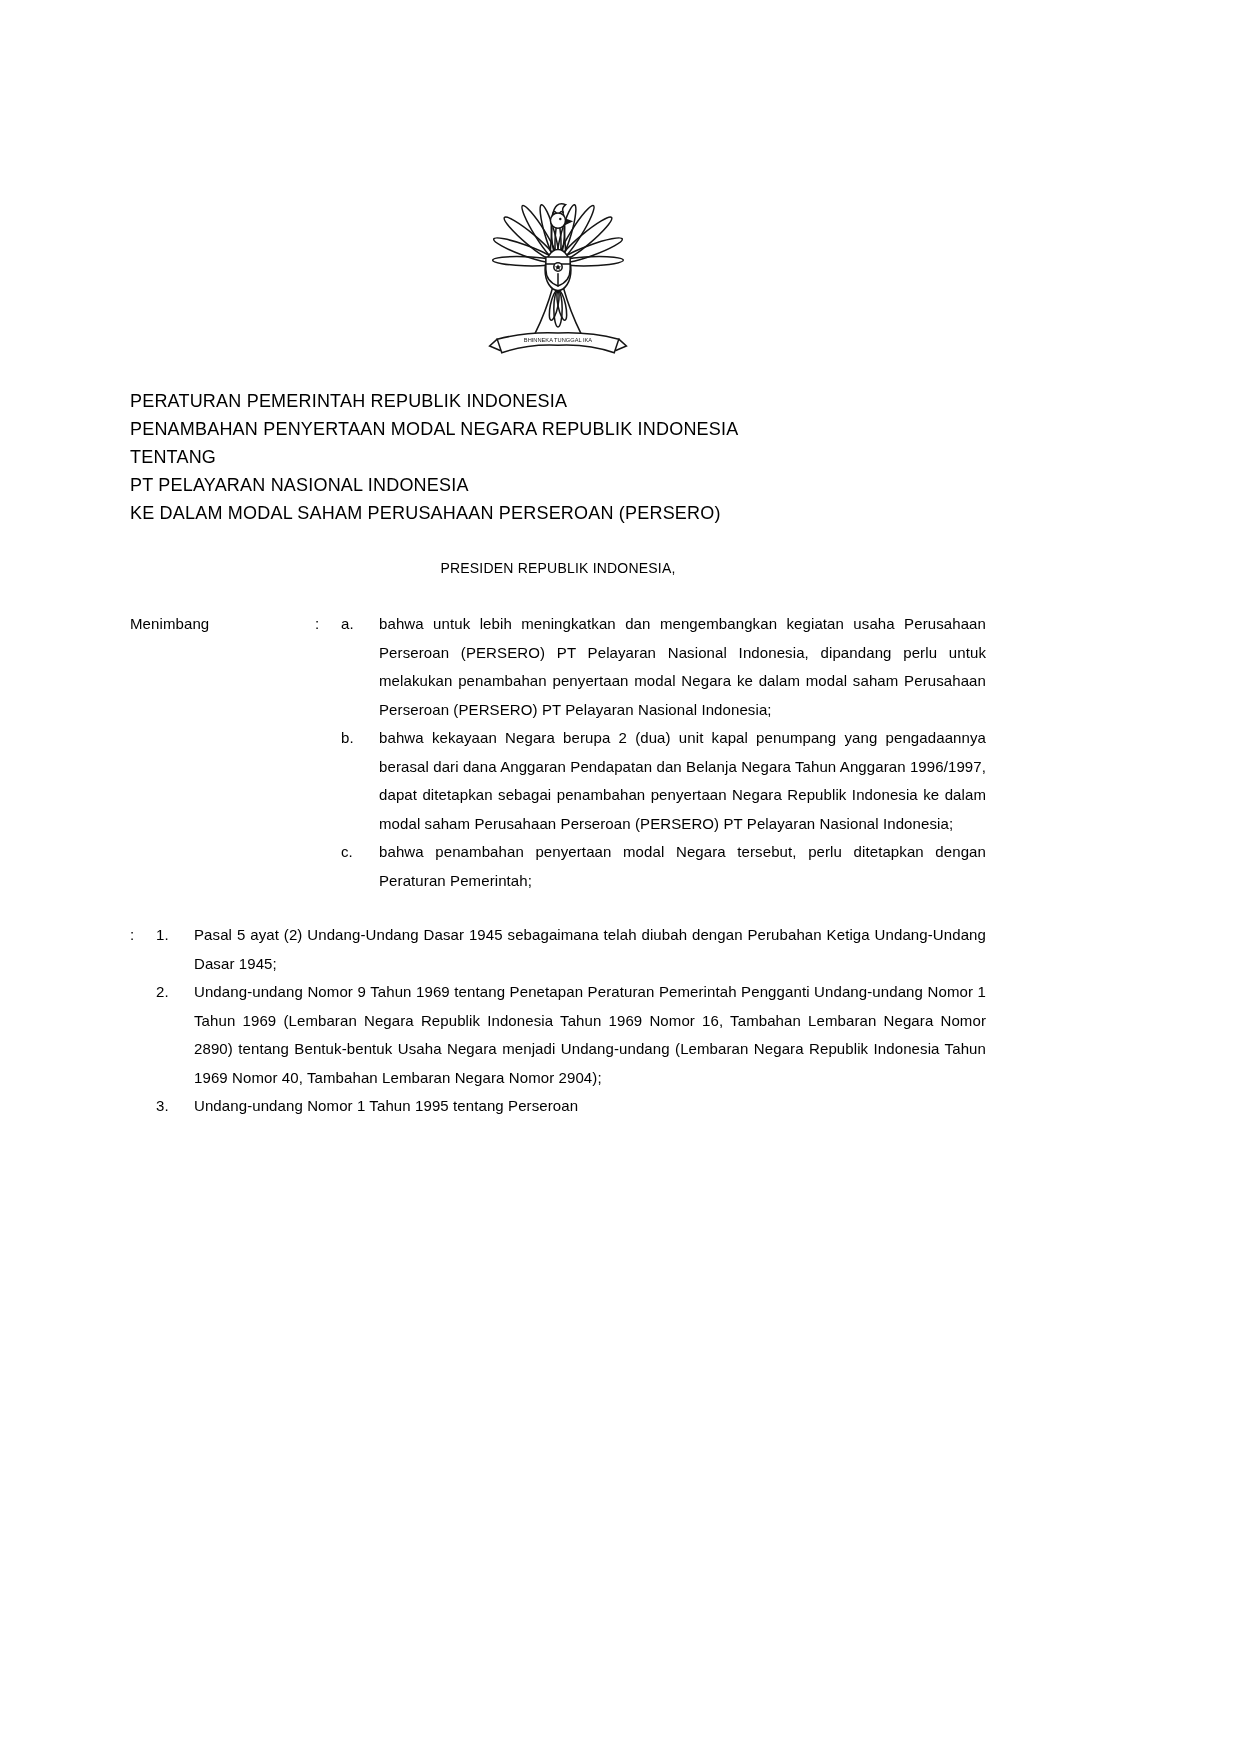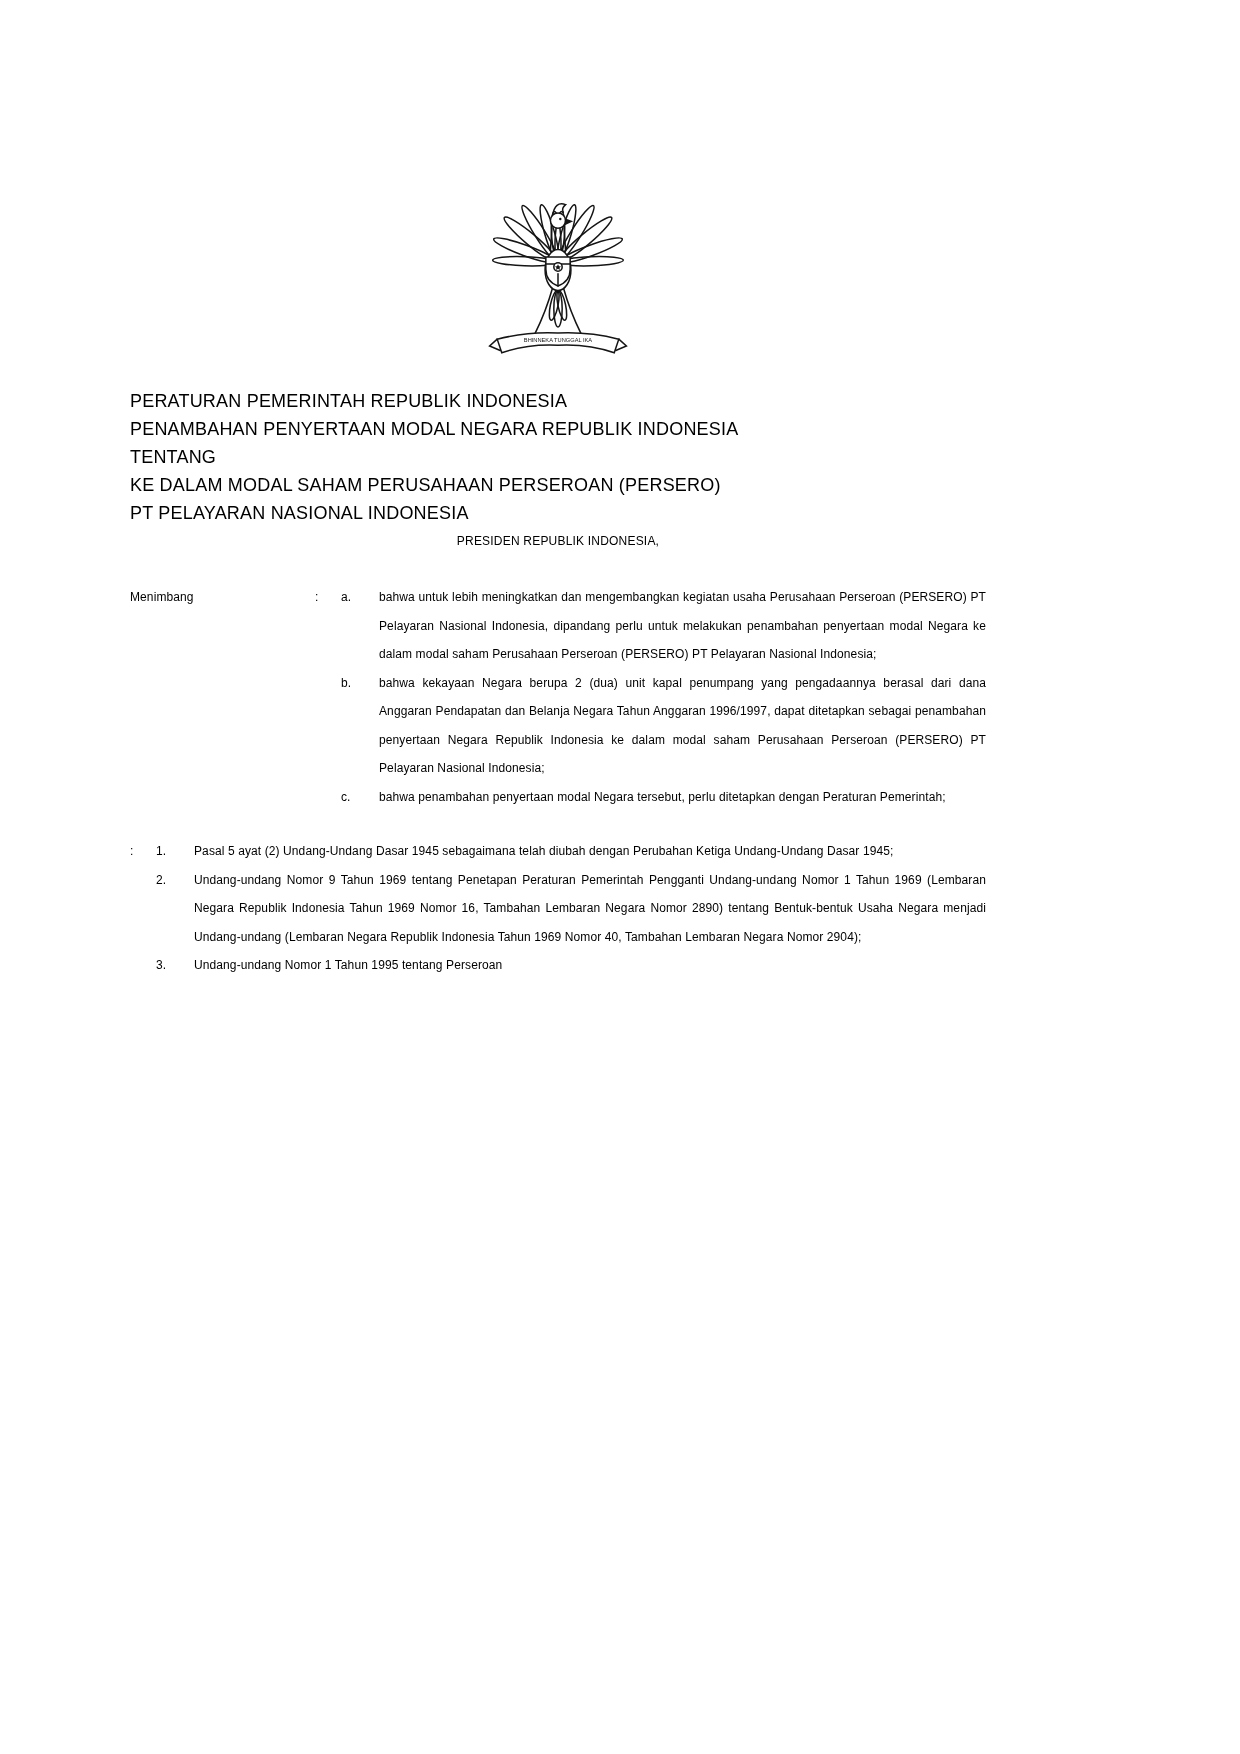--- a/index.html
+++ b/index.html
@@ -30,28 +30,29 @@
   .emblem-line { fill: none; stroke: #151515; stroke-width: 2; stroke-linecap: round; }
   .emblem-fill { fill: #ffffff; stroke: #151515; stroke-width: 2; }
   .title-block {
     margin-top: 14px;
     text-align: left;
     font-size: 18px;
     line-height: 28px;
     letter-spacing: 0.2px;
   }
   .doc-heading {
+    margin-top: 27px;
     text-align: center;
-    font-size: 12px;
+    font-size: 14px;
     line-height: 28px;
     letter-spacing: 0.2px;
   }
   .section {
     display: flex;
-    font-size: 12px;
+    font-size: 15px;
     line-height: 28.5px;
     letter-spacing: 0.1px;
   }
   .section.first { margin-top: 28px; }
   .section.next { margin-top: 26px; }
   .section-label { width: 185px; flex: 0 0 185px; }
   .section-colon { width: 26px; flex: 0 0 26px; }
   .section-items { flex: 1; }
   .item { display: flex; }
   .item-marker { width: 38px; flex: 0 0 38px; }
@@ -153,22 +154,22 @@
           <path class="emblem-line" d="M180,196 L190,205 L176,211"></path>
           <text x="100" y="199.5" font-size="7.5" text-anchor="middle" fill="#151515" font-family="Liberation Sans, sans-serif">BHINNEKA TUNGGAL IKA</text>
         </g>
       </svg>
     </div>
 
     <div class="title-block">
       <div>PERATURAN PEMERINTAH REPUBLIK INDONESIA</div>
       <div>PENAMBAHAN PENYERTAAN MODAL NEGARA REPUBLIK INDONESIA</div>
       <div>TENTANG</div>
+      <div>PT PELAYARAN NASIONAL INDONESIA</div>
       <div>KE DALAM MODAL SAHAM PERUSAHAAN PERSEROAN (PERSERO)</div>
-      <div>PT PELAYARAN NASIONAL INDONESIA</div>
     </div>
 
     <div class="doc-heading">PRESIDEN REPUBLIK INDONESIA,</div>
 
     <div class="section first">
       <div class="section-label">Menimbang</div>
       <div class="section-colon">:</div>
       <div class="section-items">
         <div class="item">
           <div class="item-marker">a.</div>

